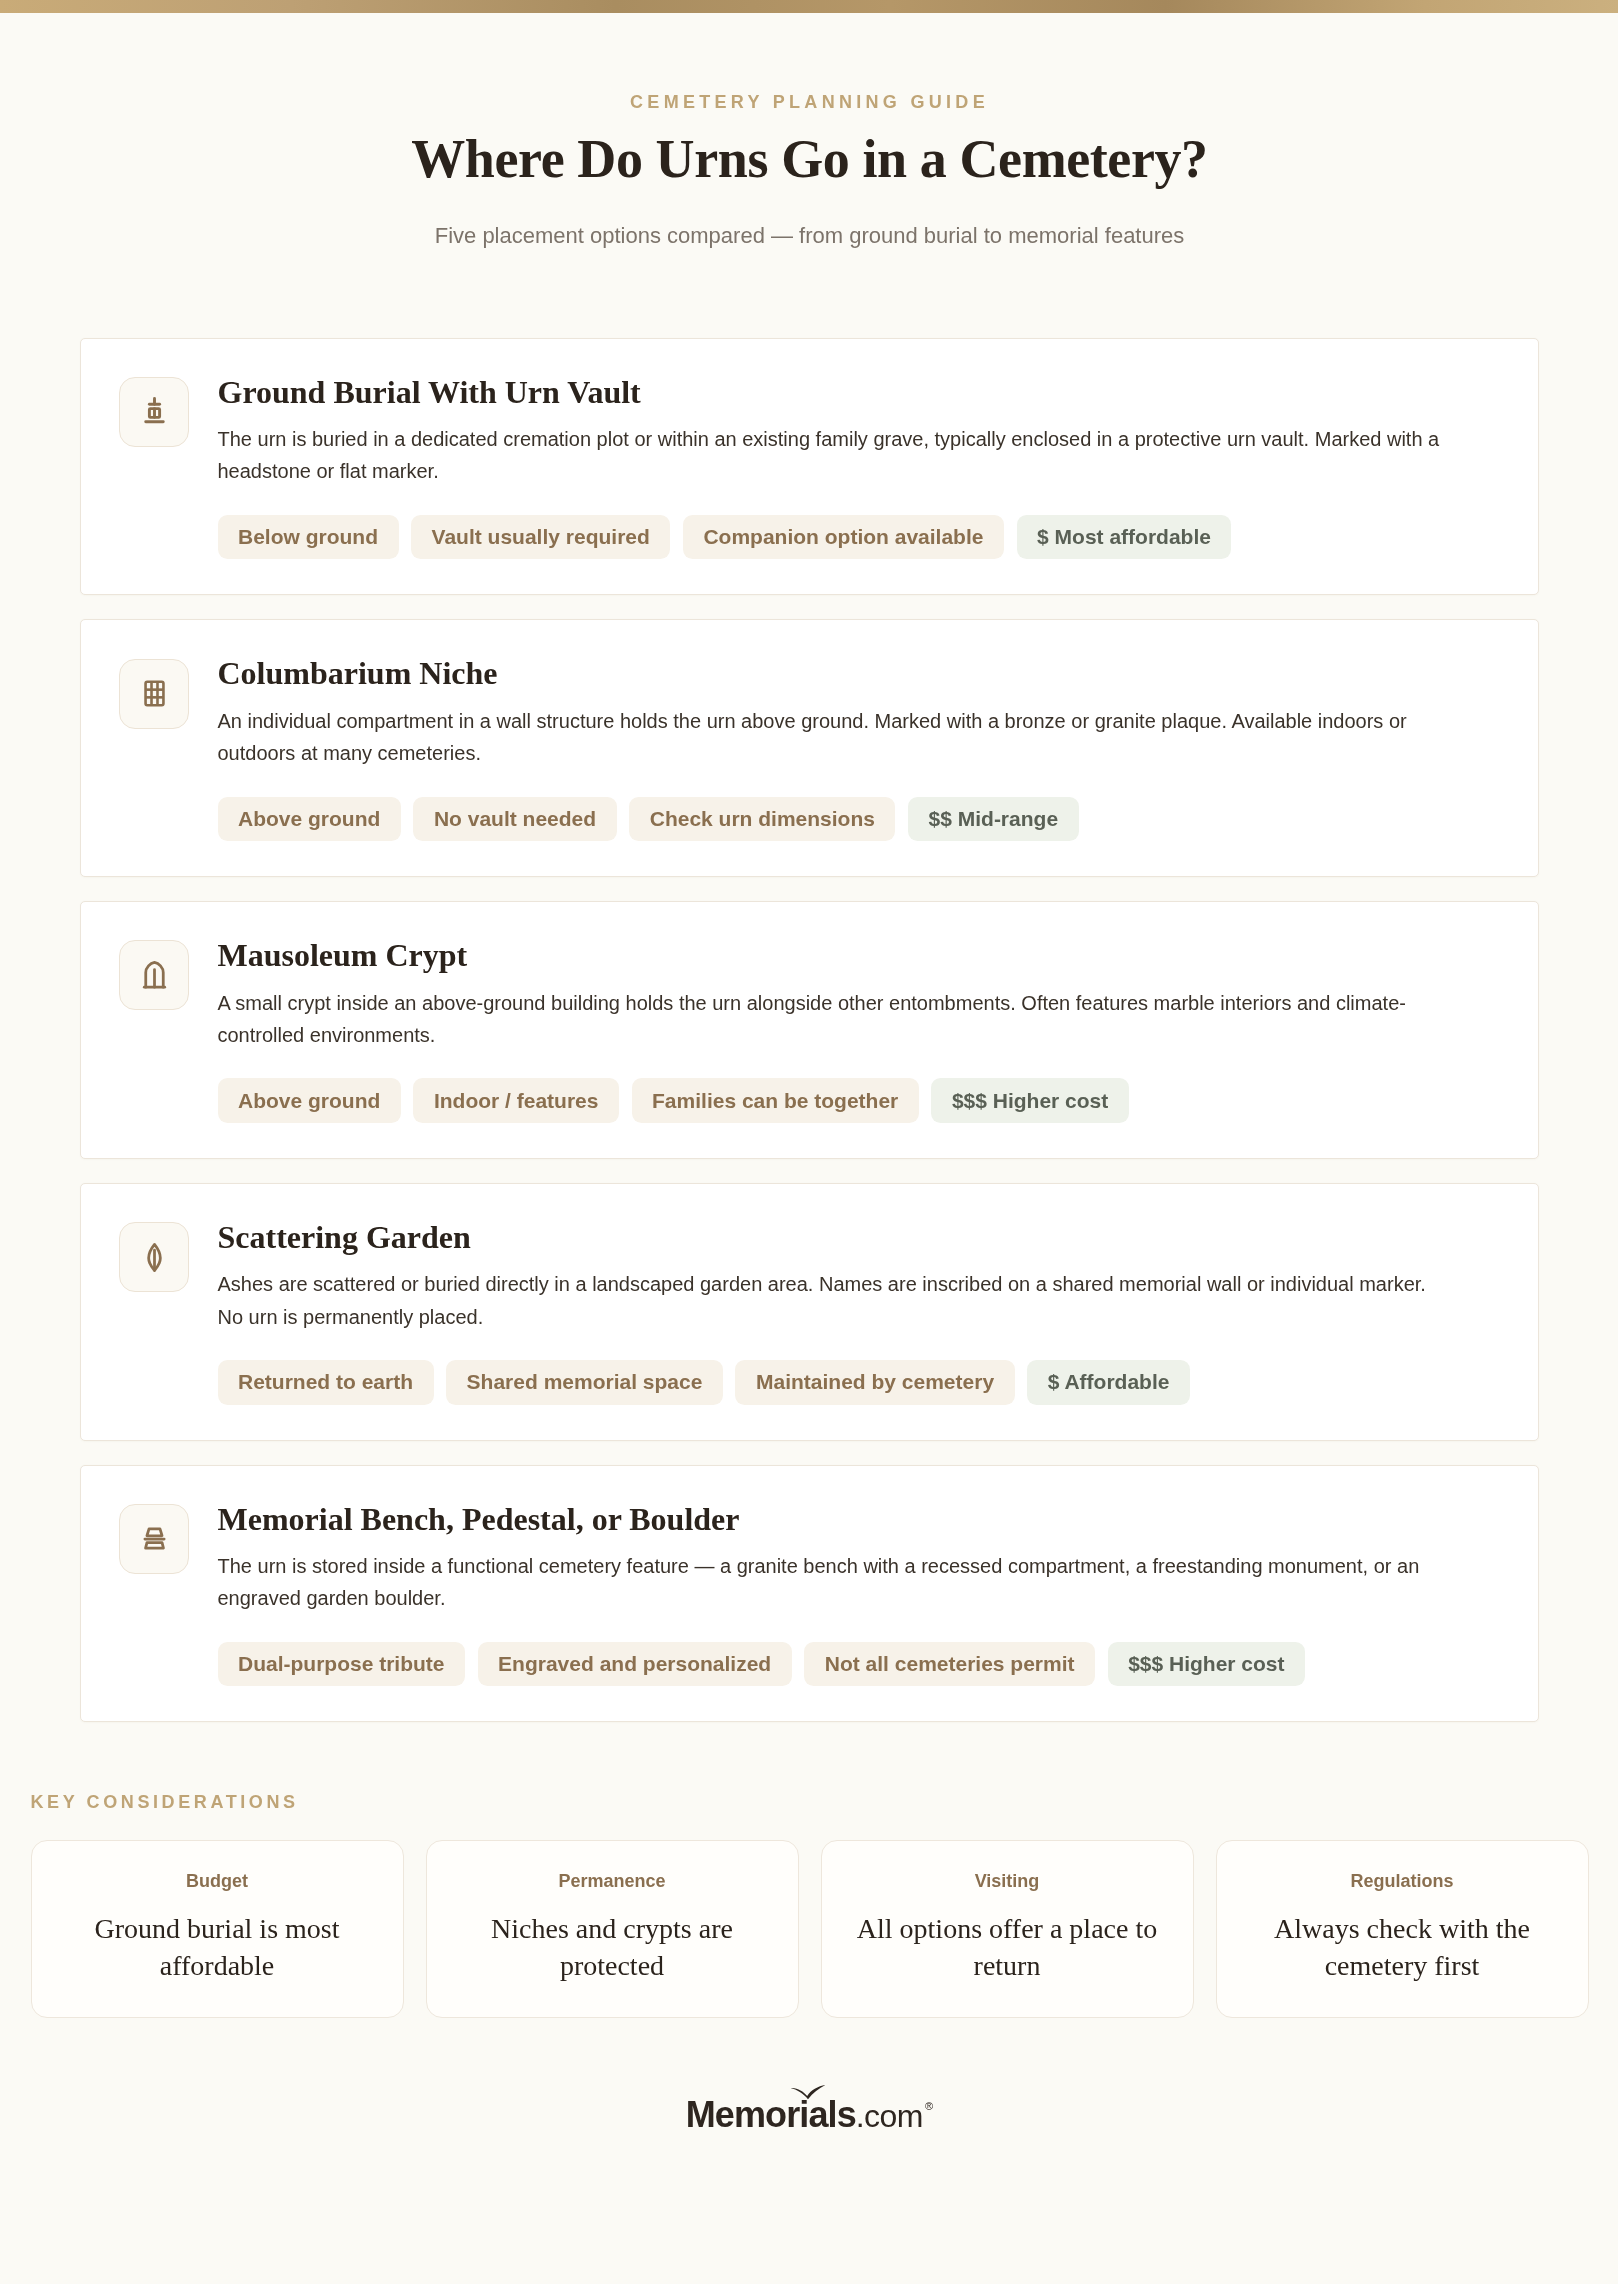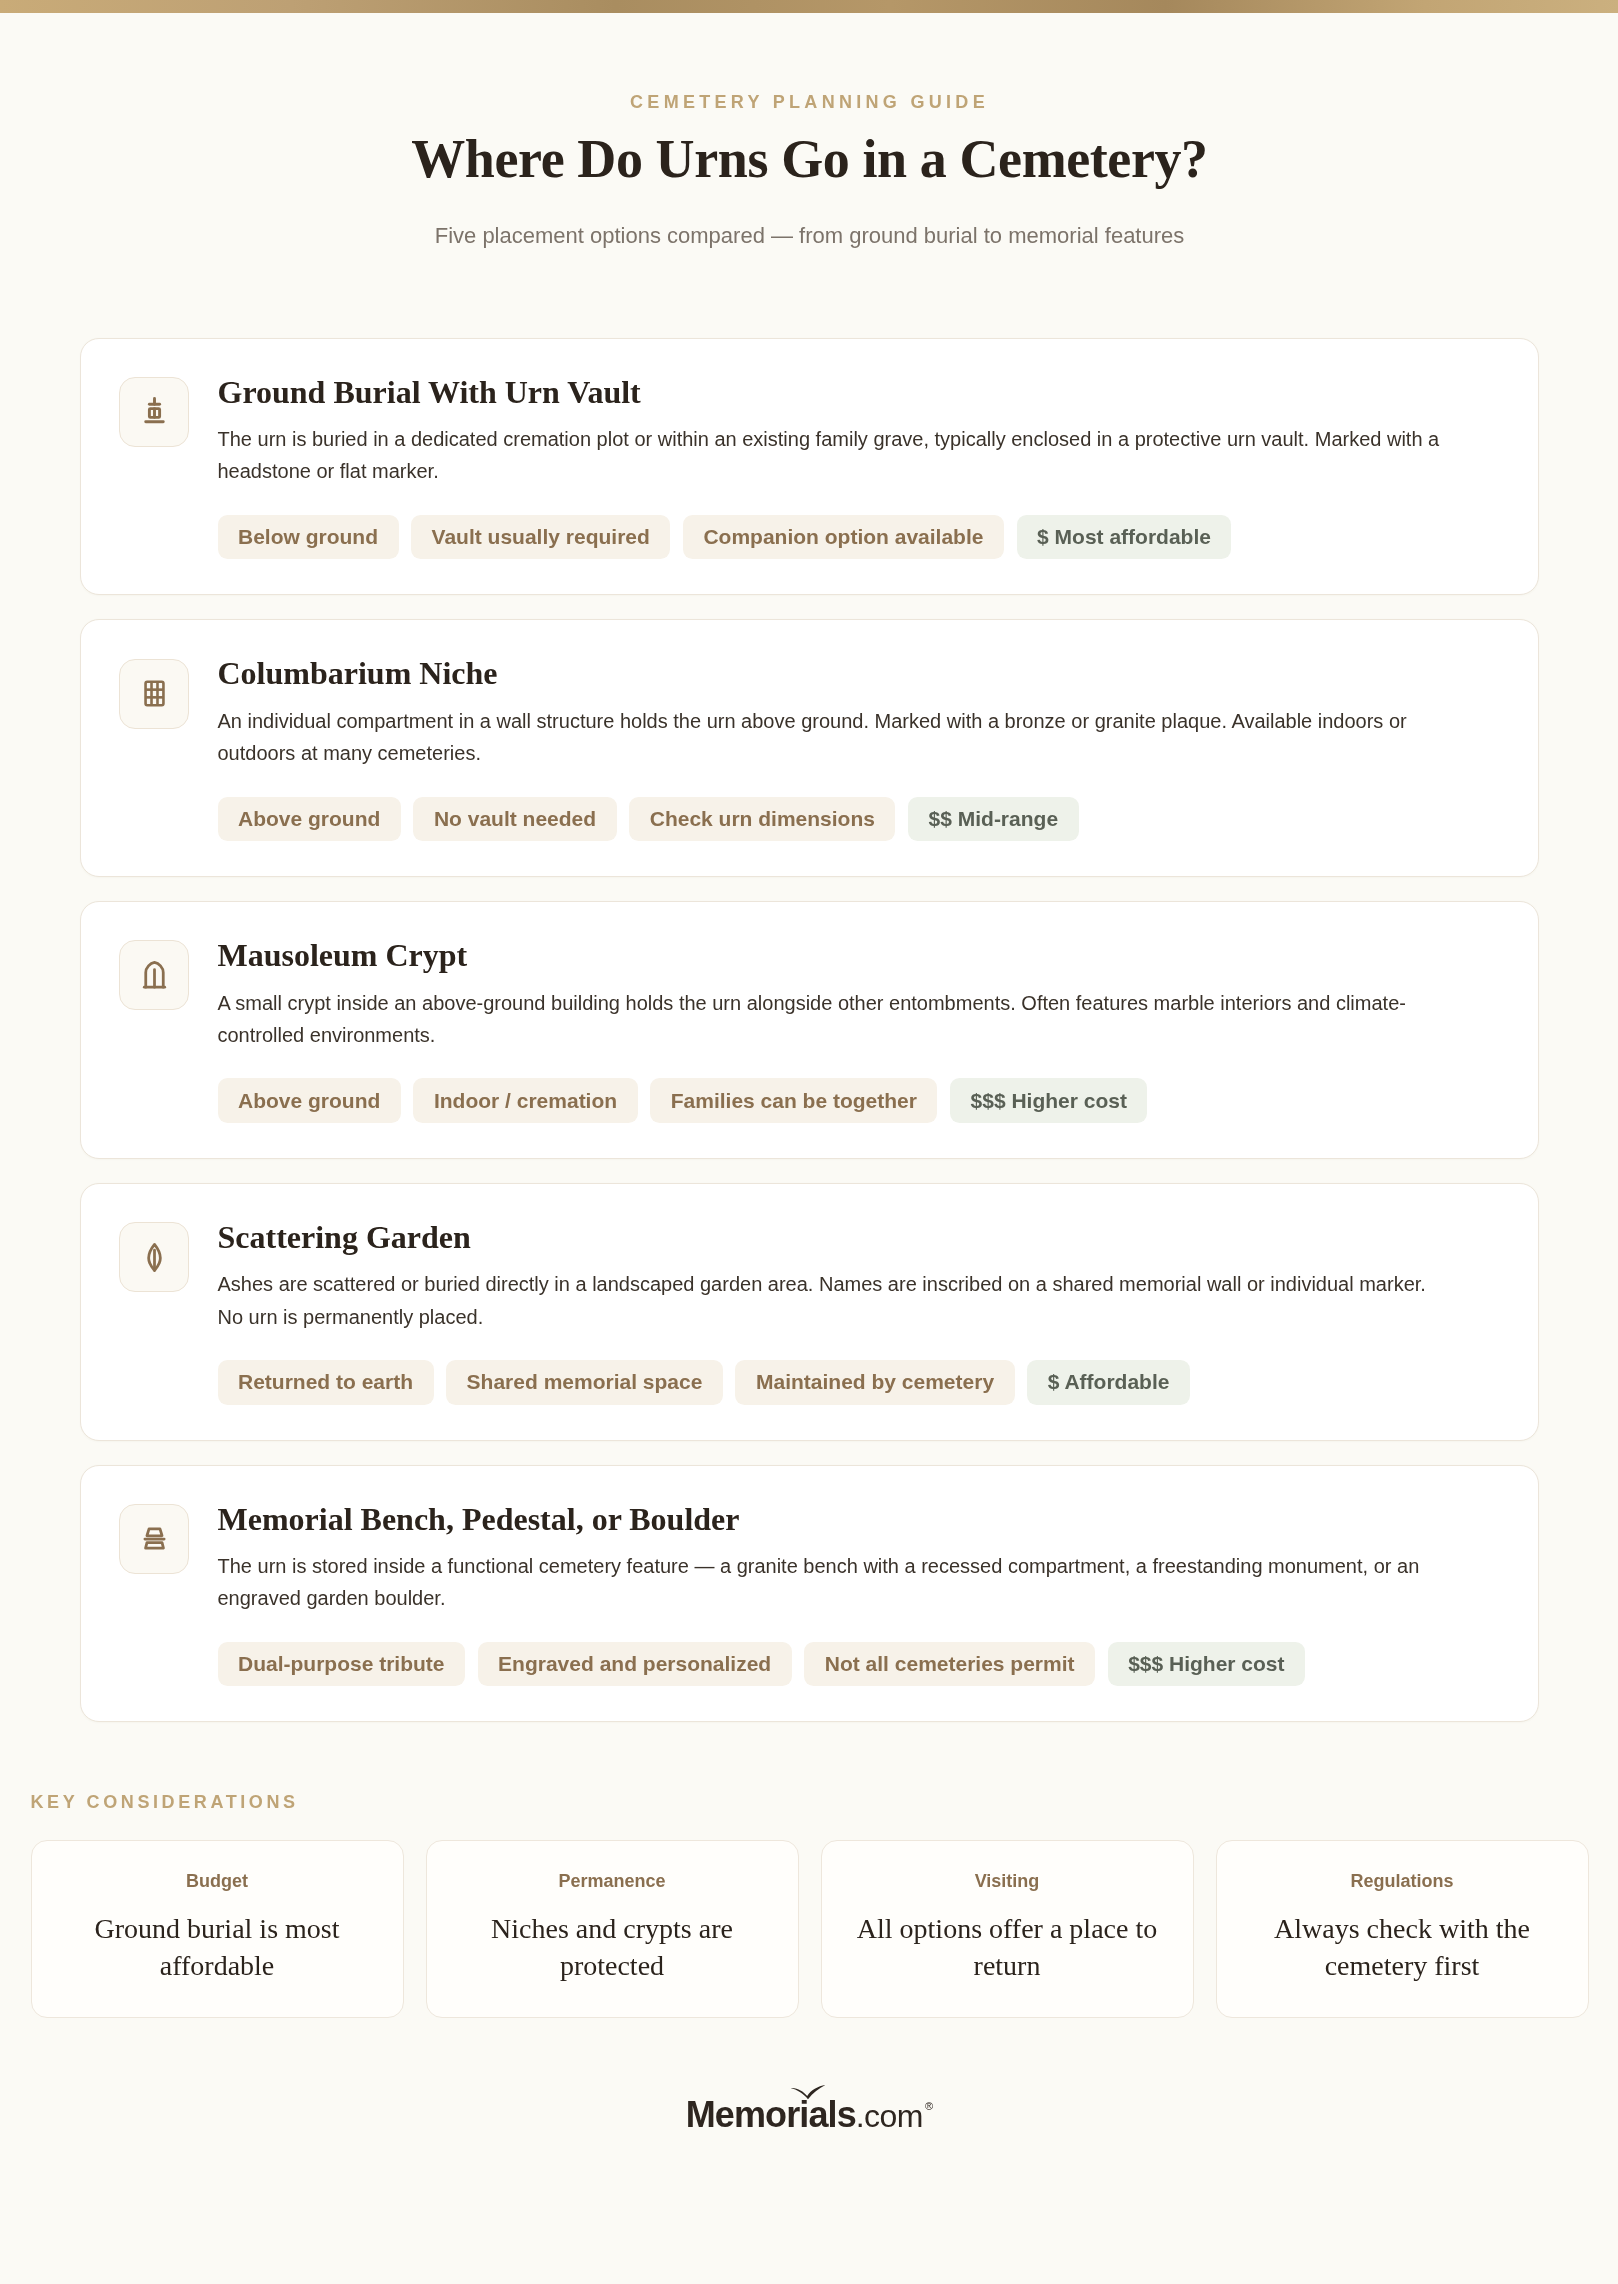--- a/index.html
+++ b/index.html
@@ -75,21 +75,21 @@
     width: 1459px;
     padding-top: 89px;
     display: flex;
     flex-direction: column;
     gap: 24px;
   }
 
   .card {
     background: #ffffff;
     border: 1.2px solid #ece5da;
-    border-radius: 19px;
+    border-radius: 5px;
     padding: 35px 38px 35px 38px;
     display: flex;
     gap: 28.5px;
     align-items: flex-start;
     box-shadow: 0 0.8px 1.6px rgba(120,100,70,0.035);
   }
 
   .icon-tile {
     flex: 0 0 auto;
     width: 70px;
@@ -309,21 +309,21 @@
           <path d="M6 20 V10 C6 6.5 9 3.5 12 3 C15 3.5 18 6.5 18 10 V20"></path>
           <line x1="5" y1="20" x2="19" y2="20"></line>
           <line x1="12" y1="8" x2="12" y2="20"></line>
         </svg>
       </div>
       <div class="card-body">
         <div class="card-title">Mausoleum Crypt</div>
         <div class="card-desc">A small crypt inside an above-ground building holds the urn alongside other entombments. Often features marble interiors and climate-controlled environments.</div>
         <div class="tags">
           <span class="tag">Above ground</span>
-          <span class="tag">Indoor / cremation</span>
+          <span class="tag">Indoor / features</span>
           <span class="tag">Families can be together</span>
           <span class="tag cost">$$$ Higher cost</span>
         </div>
       </div>
     </div>
 
     <div class="card">
       <div class="icon-tile">
         <svg width="35" height="35" viewBox="0 0 24 24" fill="none" stroke="#8a6f4f" stroke-width="1.9" stroke-linecap="round" stroke-linejoin="round">
           <path d="M12 3 C16 8 17 12 15.2 16 C14.2 18.4 13 19.8 12 21 C11 19.8 9.8 18.4 8.8 16 C7 12 8 8 12 3 Z"></path>

